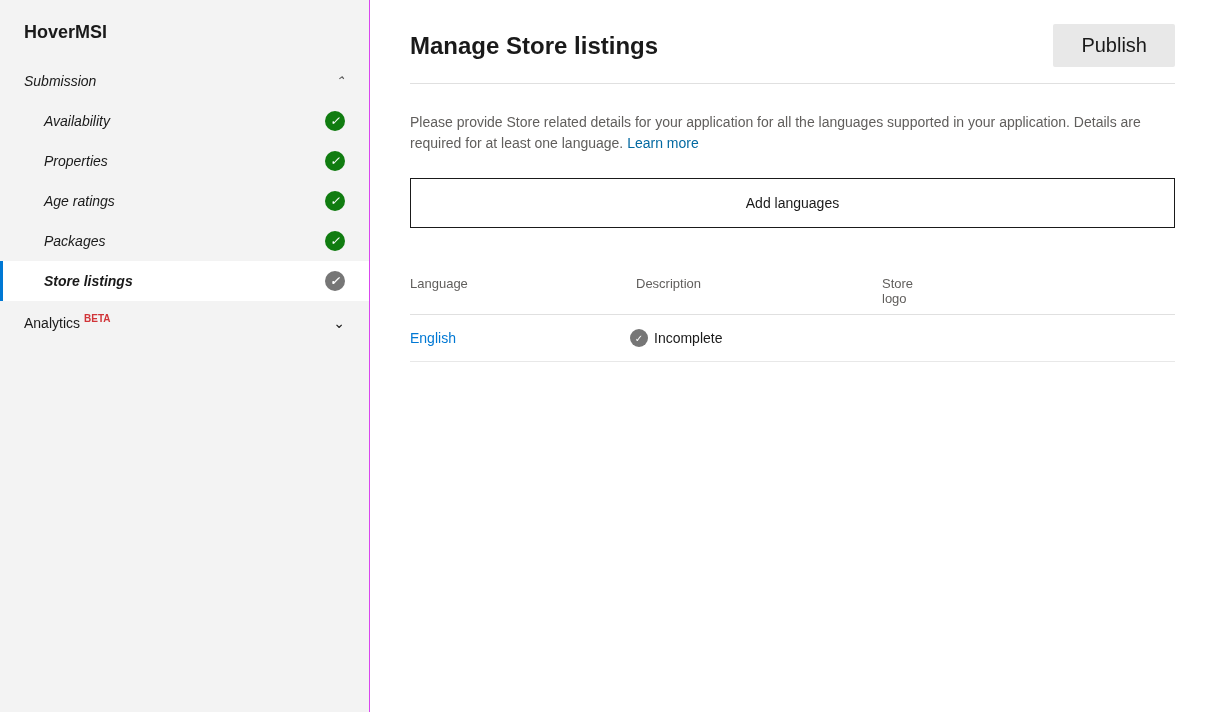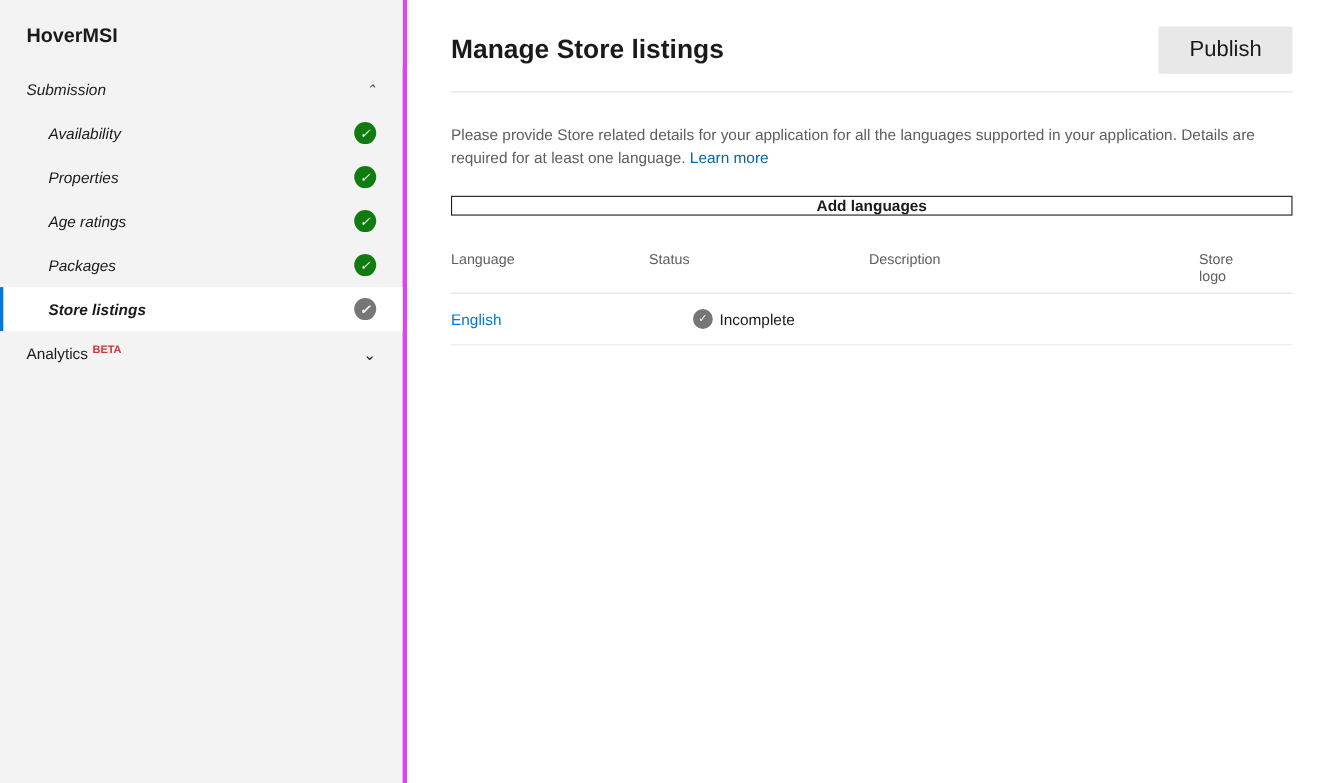--- a/index.html
+++ b/index.html
@@ -12,21 +12,21 @@
       overflow: hidden;
     }
 
     
     .sidebar {
       width: 370px;
       min-width: 370px;
       background: #f3f3f3;
       display: flex;
       flex-direction: column;
-      border-right: 4px solid #d946ef;
+      border-right: 1px solid #d946ef;
     }
 
     .sidebar-logo {
       padding: 22px 24px 18px 24px;
       font-size: 18px;
       font-weight: 600;
       color: #1a1a1a;
       background: #f3f3f3;
     }
 
@@ -166,40 +166,41 @@
       color: #605e5c;
       line-height: 1.5;
     }
 
     .info-text a {
       color: #0369a1;
       text-decoration: none;
     }
 
     .add-languages-btn {
-      margin: 4px 40px 24px 40px;
-      padding: 0 20px;
+      margin: 4px 40px 40px 40px;
+      padding: 16px 20px;
       background: white;
       border: 1px solid #1a1a1a;
       font-size: 14px;
-      font-weight: 700;
+      font-weight: 400;
       color: #1a1a1a;
       cursor: pointer;
       display: inline-block;
     }
 
     .table-section {
       margin: 0 40px;
     }
 
     .table-header {
       display: grid;
       grid-template-columns: 180px 200px 300px 150px 60px;
       padding: 8px 0;
       border-bottom: 1px solid #e0e0e0;
+      gap: 46px;
     }
 
     .table-header-cell {
       font-size: 13px;
       color: #605e5c;
       font-weight: 400;
     }
 
     .table-row {
       display: grid;
@@ -300,21 +301,20 @@
       <span>Please provide Store related details for your application for all the languages supported in your application. Details are required for at least one language.</span>
       <a href="#">Learn more</a>
     </p>
   </div>
 
   <button class="add-languages-btn">Add languages</button>
 
   <div class="table-section">
     <div class="table-header">
       <div class="table-header-cell">Language</div>
-      <div class="table-header-cell">Status</div>
       <div class="table-header-cell">Description</div>
       <div class="table-header-cell">Store<br>logo</div>
 
     </div>
 
     <div class="table-row">
       <div class="table-cell">
         <a href="#">English</a>
       </div>
       <div class="table-cell status-cell">

